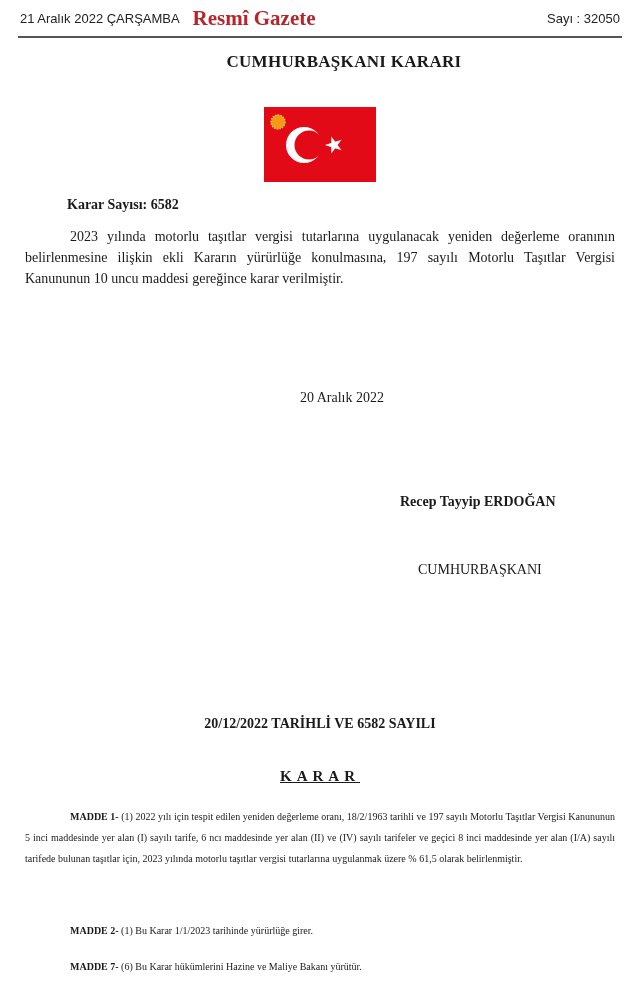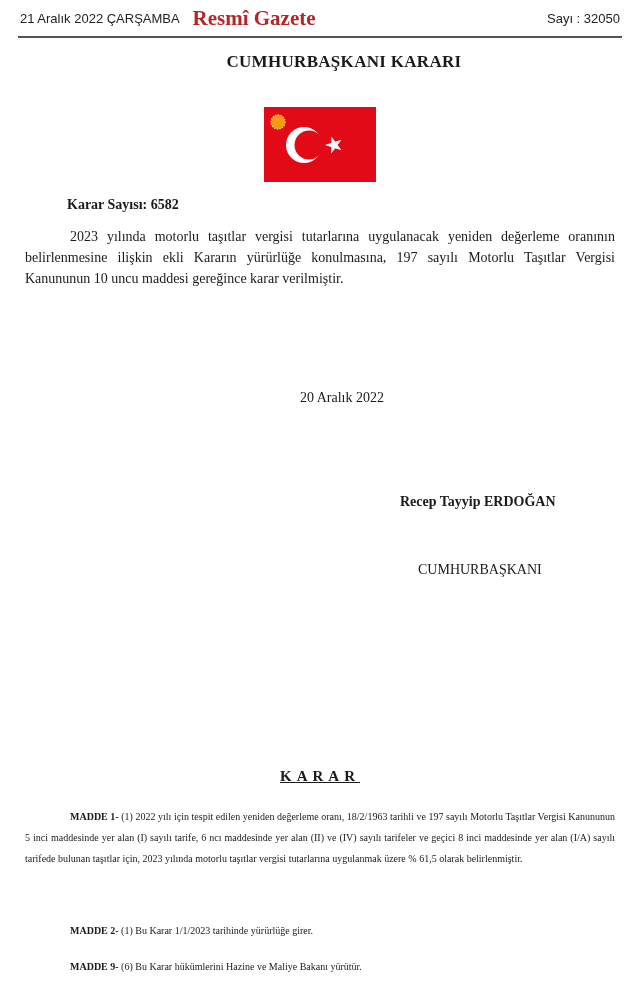--- a/index.html
+++ b/index.html
@@ -47,24 +47,25 @@
 
 <div class="abs serif karar-no">Karar Sayısı: 6582</div>
 <div class="abs serif para indent" style="top:226px;">2023 yılında motorlu taşıtlar vergisi tutarlarına uygulanacak yeniden değerleme oranının belirlenmesine ilişkin ekli Kararın yürürlüğe konulmasına, 197 sayılı Motorlu Taşıtlar Vergisi Kanununun 10 uncu maddesi gereğince karar verilmiştir.</div>
 
 <div class="abs serif center" style="top:390px;">20 Aralık 2022</div>
 
 <div class="abs serif sig-name">Recep Tayyip ERDOĞAN</div>
 <div class="abs serif sig-title">CUMHURBAŞKANI</div>
 
 <div class="abs serif annex">
+  <div>20/12/2022 TARİHLİ VE 6582 SAYILI</div>
 </div>
 <div class="abs serif karar-head">KARAR</div>
 
 <div class="abs serif madde" style="top:806px; text-align:justify; text-indent:45px;">
   <b>MADDE 1-</b><span> (1)  2022 yılı için tespit edilen yeniden değerleme oranı, 18/2/1963 tarihli ve 197 sayılı Motorlu Taşıtlar Vergisi Kanununun 5 inci maddesinde yer alan (I) sayılı tarife, 6 ncı maddesinde yer alan (II) ve (IV) sayılı tarifeler ve geçici 8 inci maddesinde yer alan (I/A) sayılı tarifede bulunan taşıtlar için, 2023 yılında motorlu taşıtlar vergisi tutarlarına uygulanmak üzere % 61,5 olarak belirlenmiştir.</span>
 </div>
 <div class="abs serif madde" style="top:920px; text-indent:45px;">
   <b>MADDE 2-</b><span> (1) Bu Karar  1/1/2023 tarihinde yürürlüğe girer.</span>
 </div>
 <div class="abs serif madde" style="top:956px; text-indent:45px;">
-  <b>MADDE 9-</b><span> (6) Bu Karar hükümlerini Hazine ve Maliye Bakanı yürütür.</span>
+  <b>MADDE 7-</b><span> (6) Bu Karar hükümlerini Hazine ve Maliye Bakanı yürütür.</span>
 </div>
 
 </body></html>

